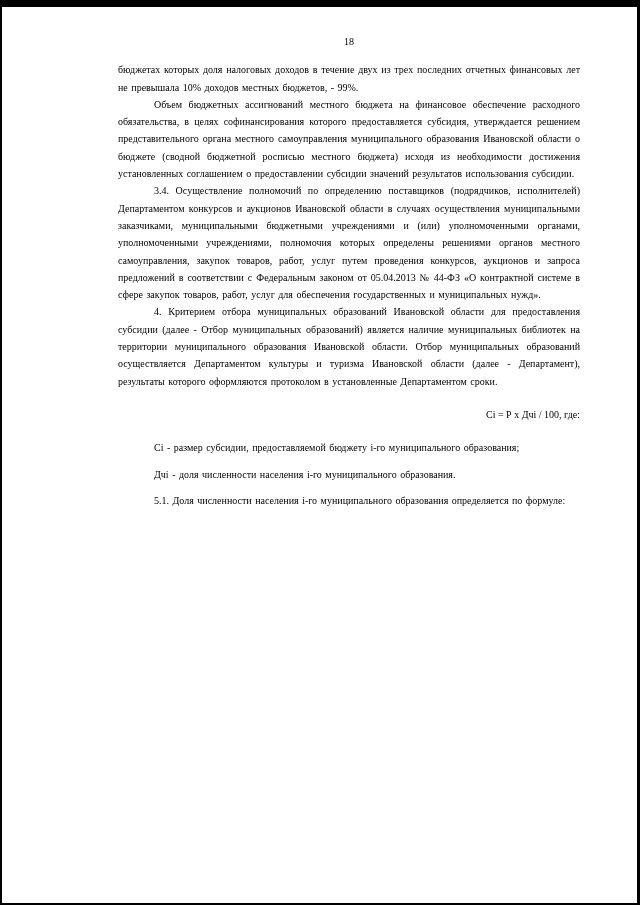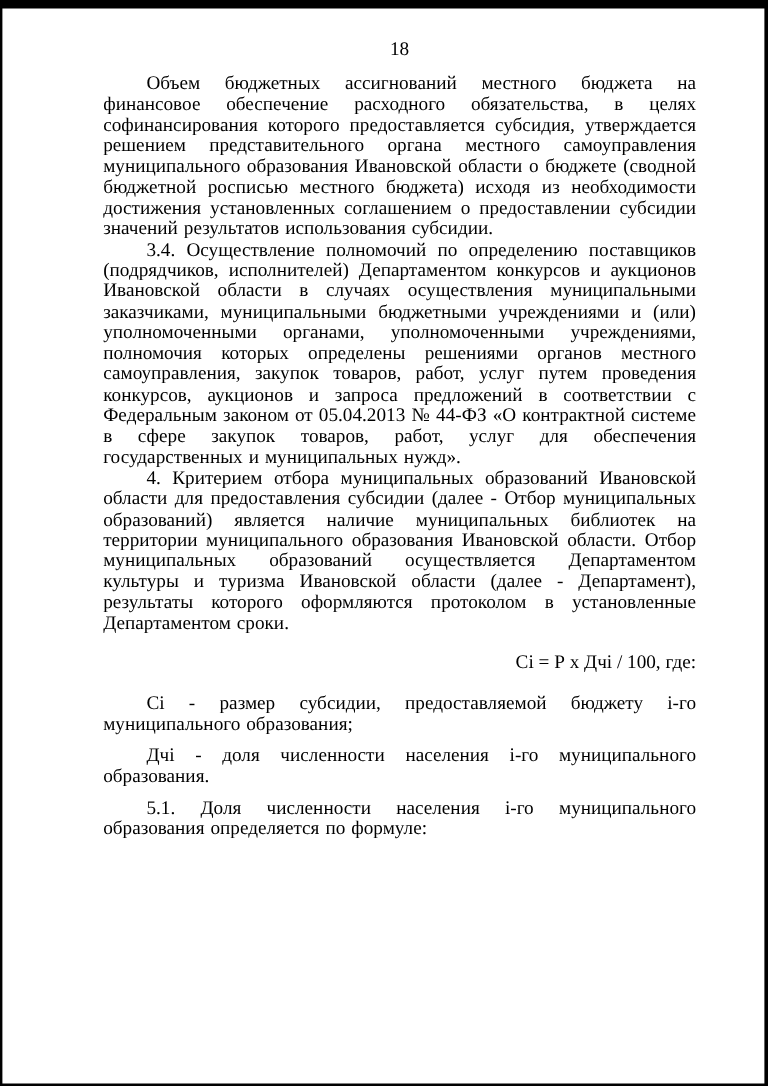--- a/index.html
+++ b/index.html
@@ -9,23 +9,23 @@
     }
     .page {
       position: relative;
       width: 640px;
       height: 905px;
       box-sizing: border-box;
       background: #ffffff;
       border: 2px solid #000000;
       border-top-width: 7px;
       border-right-width: 3px;
-      padding: 26px 57px 10px 84px;
+      padding: 26px 57px 10px 116px;
       font-family: "Liberation Serif", "DejaVu Serif", serif;
-      font-size: 16px;
+      font-size: 10px;
       line-height: 17.3px;
       color: #000000;
       overflow: hidden;
     }
     .page-number {
       text-align: center;
       margin: 0 0 11px 0;
     }
     .para {
       margin: 0;
@@ -46,20 +46,21 @@
       margin-top: 9px;
       margin-bottom: 9px;
     }
   </style>
 </head>
 <body>
 
 <main class="page">
   <div class="page-number">18</div>
 
+  <p class="para no-indent">бюджетах которых доля налоговых доходов в течение двух из трех последних отчетных финансовых лет не превышала 10% доходов местных бюджетов, - 99%.</p>
   <p class="para">Объем бюджетных ассигнований местного бюджета на финансовое обеспечение расходного обязательства, в целях софинансирования которого предоставляется субсидия, утверждается решением представительного органа местного самоуправления муниципального образования Ивановской области о бюджете (сводной бюджетной росписью местного бюджета) исходя из необходимости достижения установленных соглашением о предоставлении субсидии значений результатов использования субсидии.</p>
   <p class="para">3.4. Осуществление полномочий по определению поставщиков (подрядчиков, исполнителей) Департаментом конкурсов и аукционов Ивановской области в случаях осуществления муниципальными заказчиками, муниципальными бюджетными учреждениями и (или) уполномоченными органами, уполномоченными учреждениями, полномочия которых определены решениями органов местного самоуправления, закупок товаров, работ, услуг путем проведения конкурсов, аукционов и запроса предложений в соответствии с Федеральным законом от 05.04.2013 № 44-ФЗ «О контрактной системе в сфере закупок товаров, работ, услуг для обеспечения государственных и муниципальных нужд».</p>
   <p class="para">4. Критерием отбора муниципальных образований Ивановской области для предоставления субсидии (далее - Отбор муниципальных образований) является наличие муниципальных библиотек на территории муниципального образования Ивановской области. Отбор муниципальных образований осуществляется Департаментом культуры и туризма Ивановской области (далее - Департамент), результаты которого оформляются протоколом в установленные Департаментом сроки.</p>
   <p class="para formula">Сi = Р х Дчi / 100, где:</p>
   <p class="para">Сi - размер субсидии, предоставляемой бюджету i-го муниципального образования;</p>
   <p class="para spaced">Дчi - доля численности населения i-го муниципального образования.</p>
   <p class="para">5.1. Доля численности населения i-го муниципального образования определяется по формуле:</p>
 </main>
 
 </body></html>

